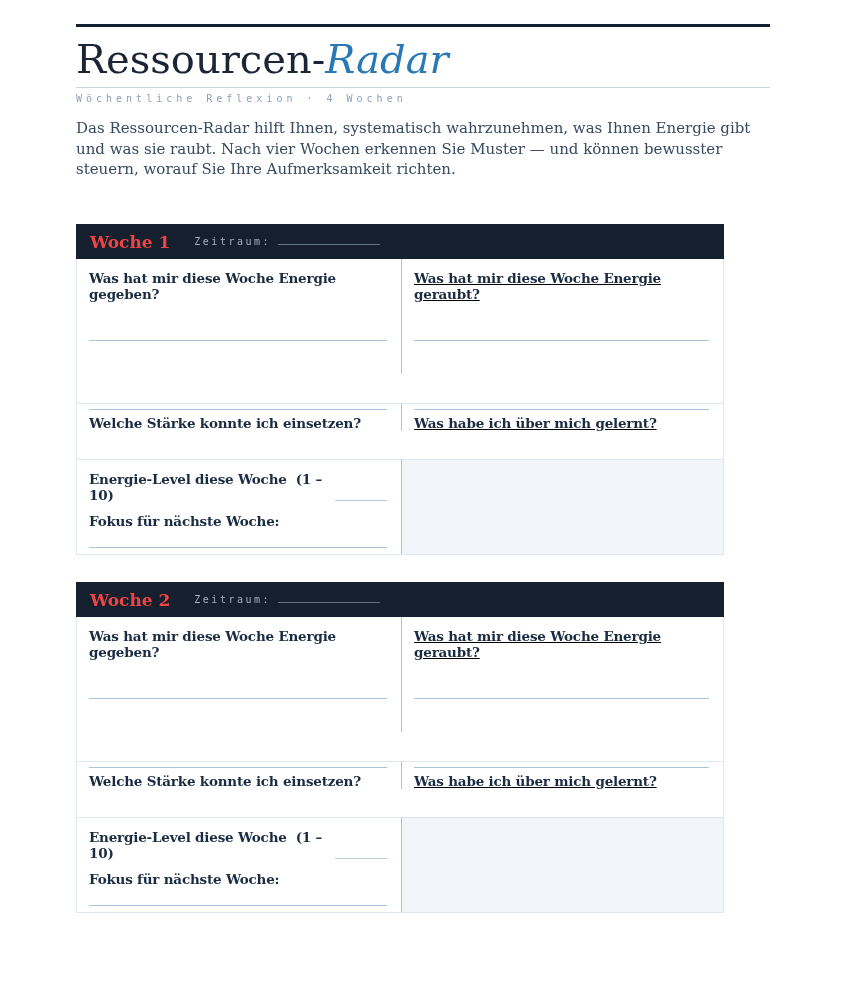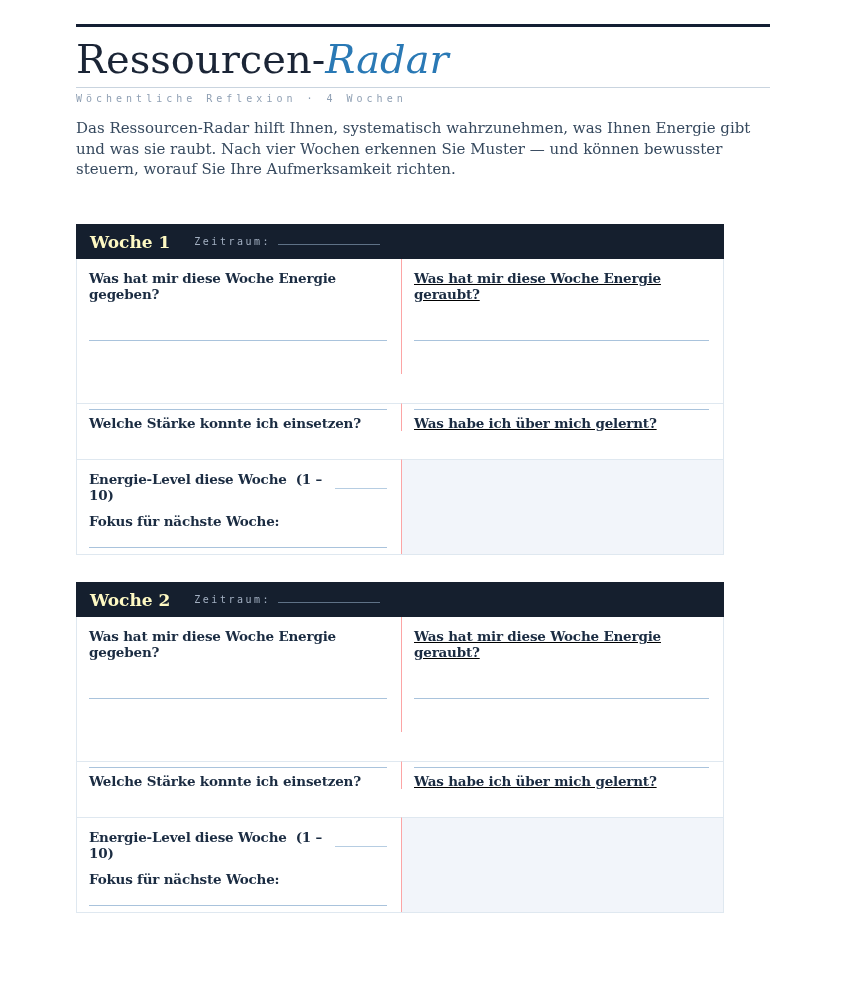--- a/index.html
+++ b/index.html
@@ -40,21 +40,21 @@
   .week { width: 648px; }
   .week.first { margin-top: 44px; }
   .week.second { margin-top: 27px; }
 
   .week-header {
     height: 35px; background: #151f2e;
     display: flex; align-items: center; padding-left: 14px;
   }
   .week-title {
     font-family: "DejaVu Serif", serif; font-weight: bold;
-    font-size: 17px; color: #fef9c3;
+    font-size: 17px; color: #ef4444;
   }
   .zeitraum { margin-left: 24px; display: flex; align-items: baseline; }
   .zeitraum-label {
     font-family: "DejaVu Sans Mono", monospace;
     font-size: 10px; letter-spacing: 2.5px; color: #a3b0c2;
   }
   .zeitraum-blank {
     display: inline-block; width: 102px; height: 9px;
     border-bottom: 1px solid #5f7287; margin-left: 7px;
   }
@@ -74,21 +74,21 @@
     font-size: 13.5px; letter-spacing: -0.2px; color: #1b2c42;
   }
   .writeline {
     position: absolute; left: 12px; right: 14px;
     border-top: 1.5px solid #a9c3dc;
   }
   .row1 .writeline { bottom: 33px; }
   .row2 .writeline { bottom: 21px; }
   .row3 .writeline { bottom: 6px; }
 
-  .energy-line { display: flex; align-items: center; }
+  .energy-line { display: flex; align-items: flex-end; }
   .energy-line .q { white-space: pre-wrap; }
   .short-blank {
     display: inline-block; width: 52px; height: 6px;
     border-bottom: 1.5px solid #b6cde2; margin-left: 8px; margin-bottom: 2px;
     flex: 0 0 52px;
   }
   .focus { margin-top: 10px; }
   .cell.shaded { background: #f2f5fa; }
 </style>
 </head>

